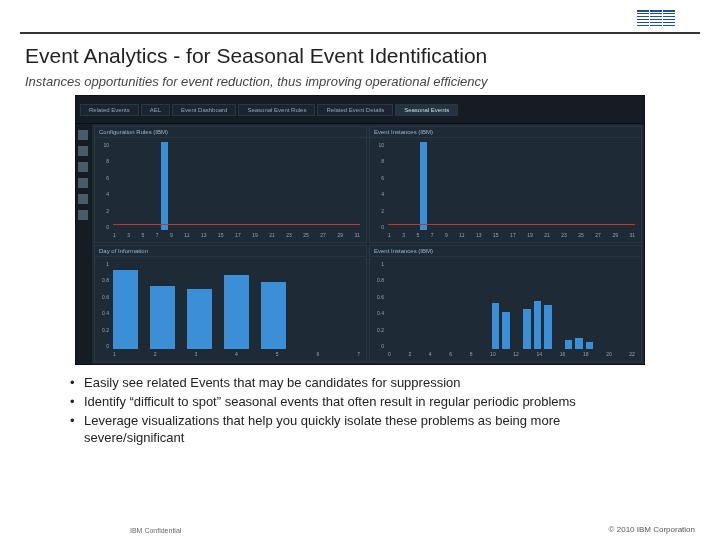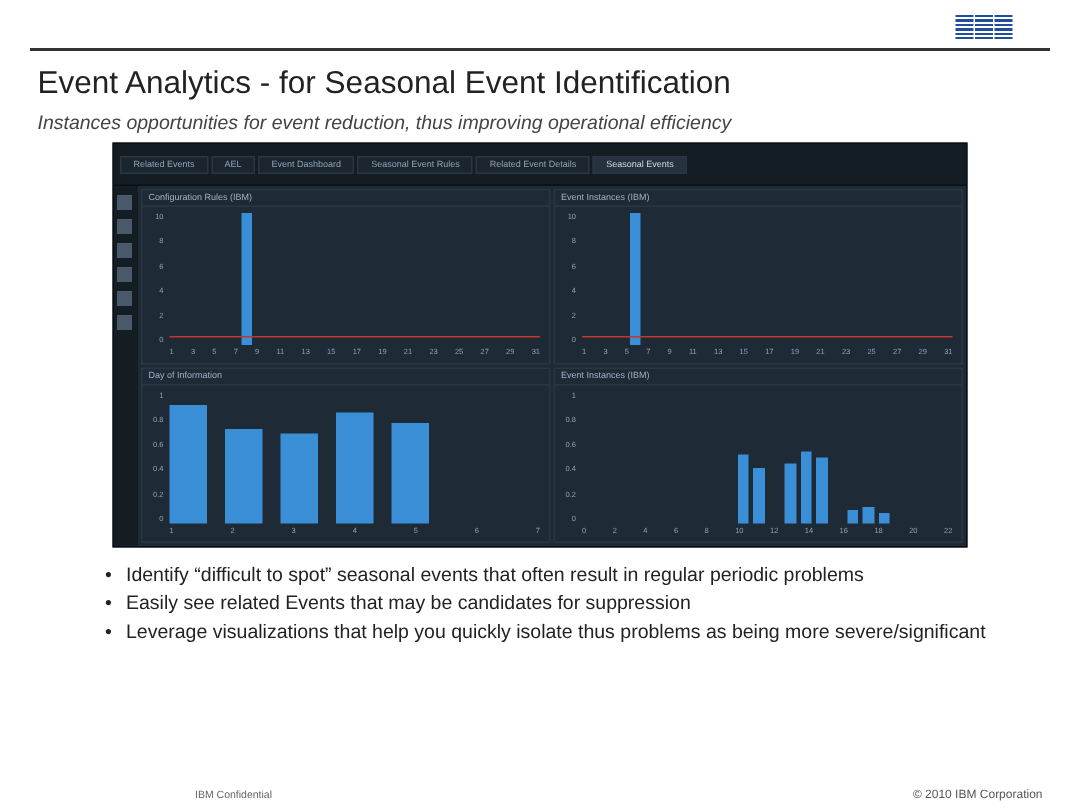--- a/index.html
+++ b/index.html
@@ -398,19 +398,19 @@
               <span>22</span>
             </div>
         </div>
       </div>
 
     </div>
   </div>
 </div>
 
 <ul class="bullets">
+  <li>Easily see related Events that may be candidates for suppression</li>
   <li>Identify “difficult to spot” seasonal events that often result in regular periodic problems</li>
-  <li>Easily see related Events that may be candidates for suppression</li>
-  <li>Leverage visualizations that help you quickly isolate thus problems as being more severe/significant</li>
+  <li>Leverage visualizations that help you quickly isolate these problems as being more severe/significant</li>
 </ul>
 
 <div class="confidential">IBM Confidential</div>
 <div class="footer">© 2010 IBM Corporation</div>
 
 </body></html>

